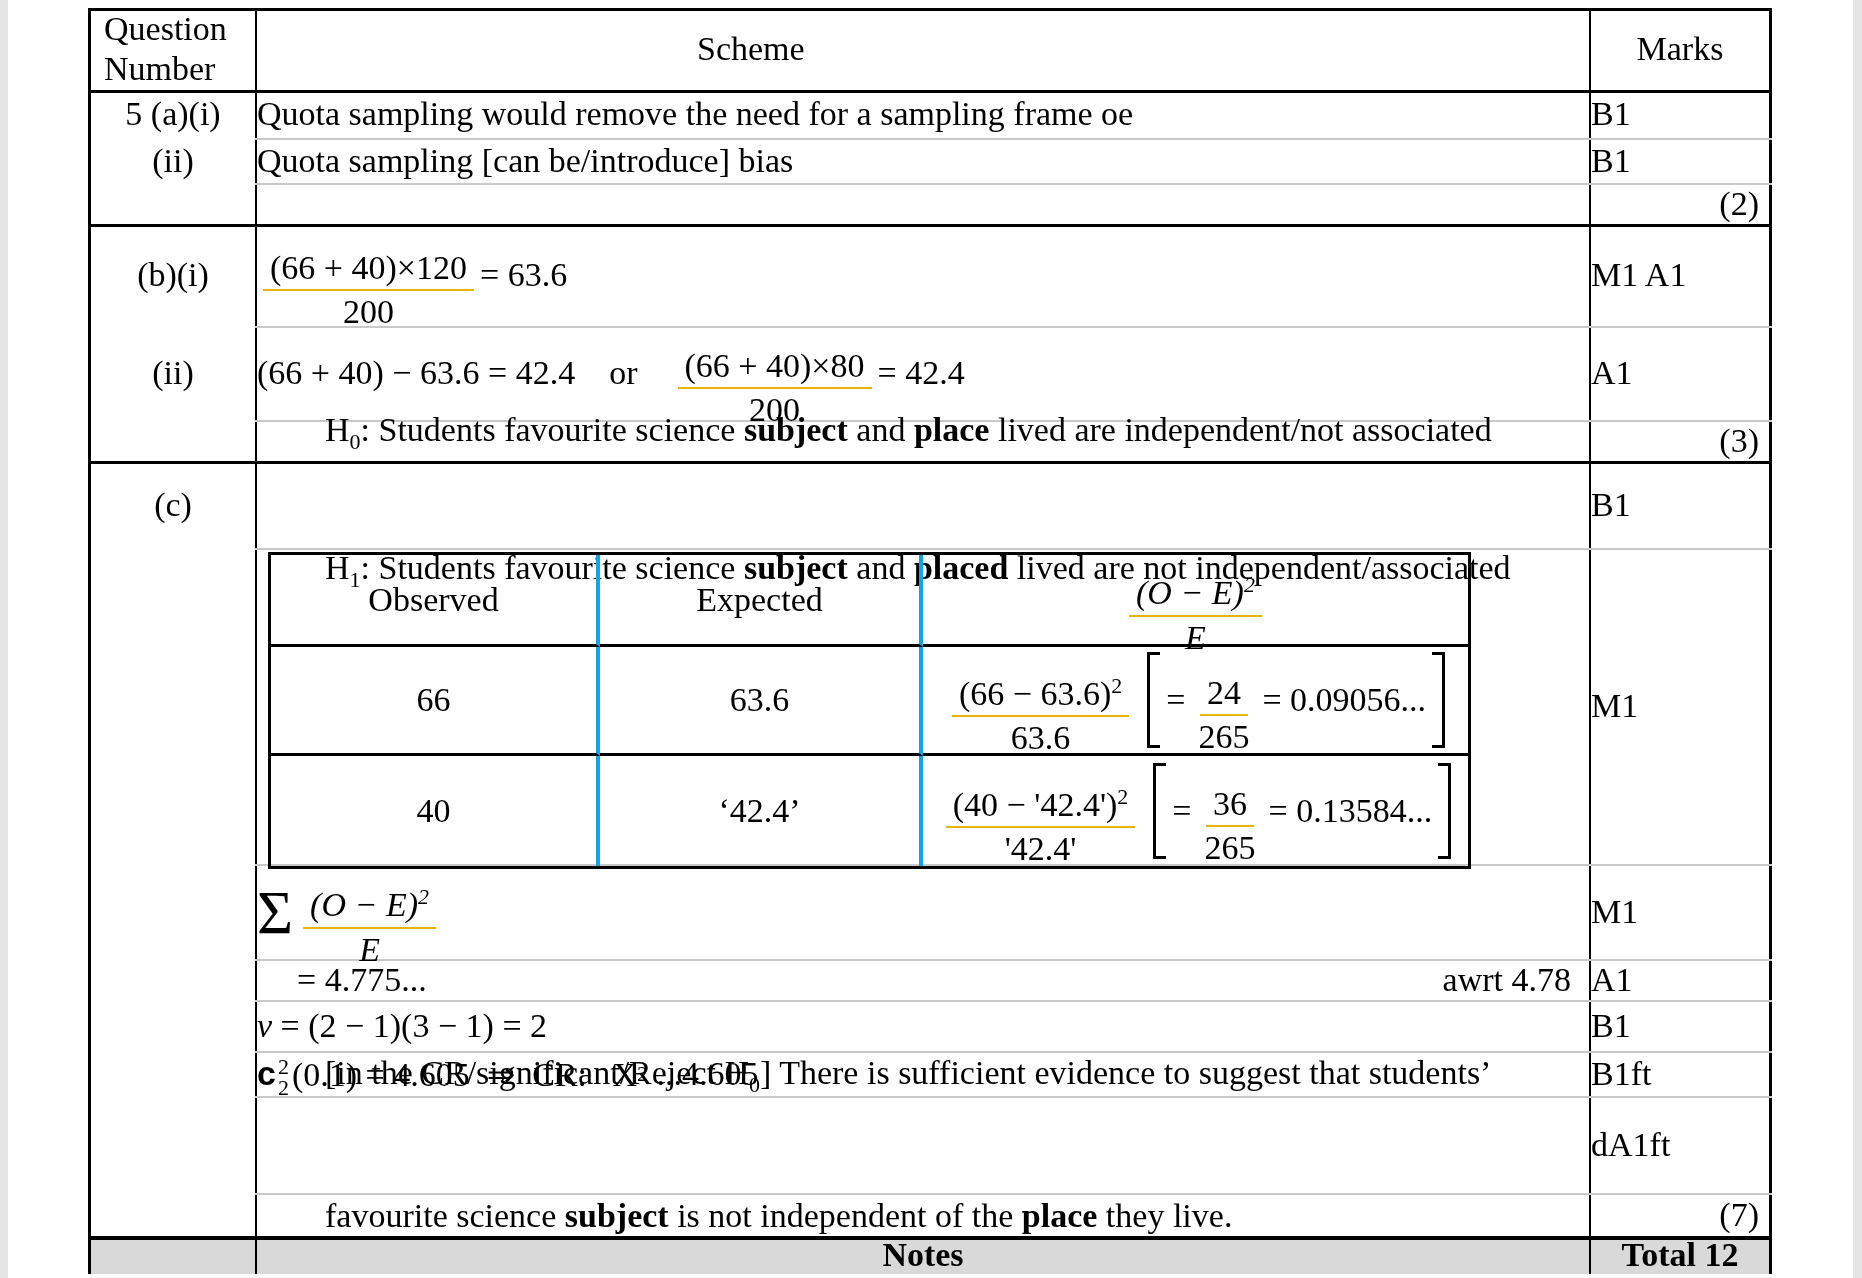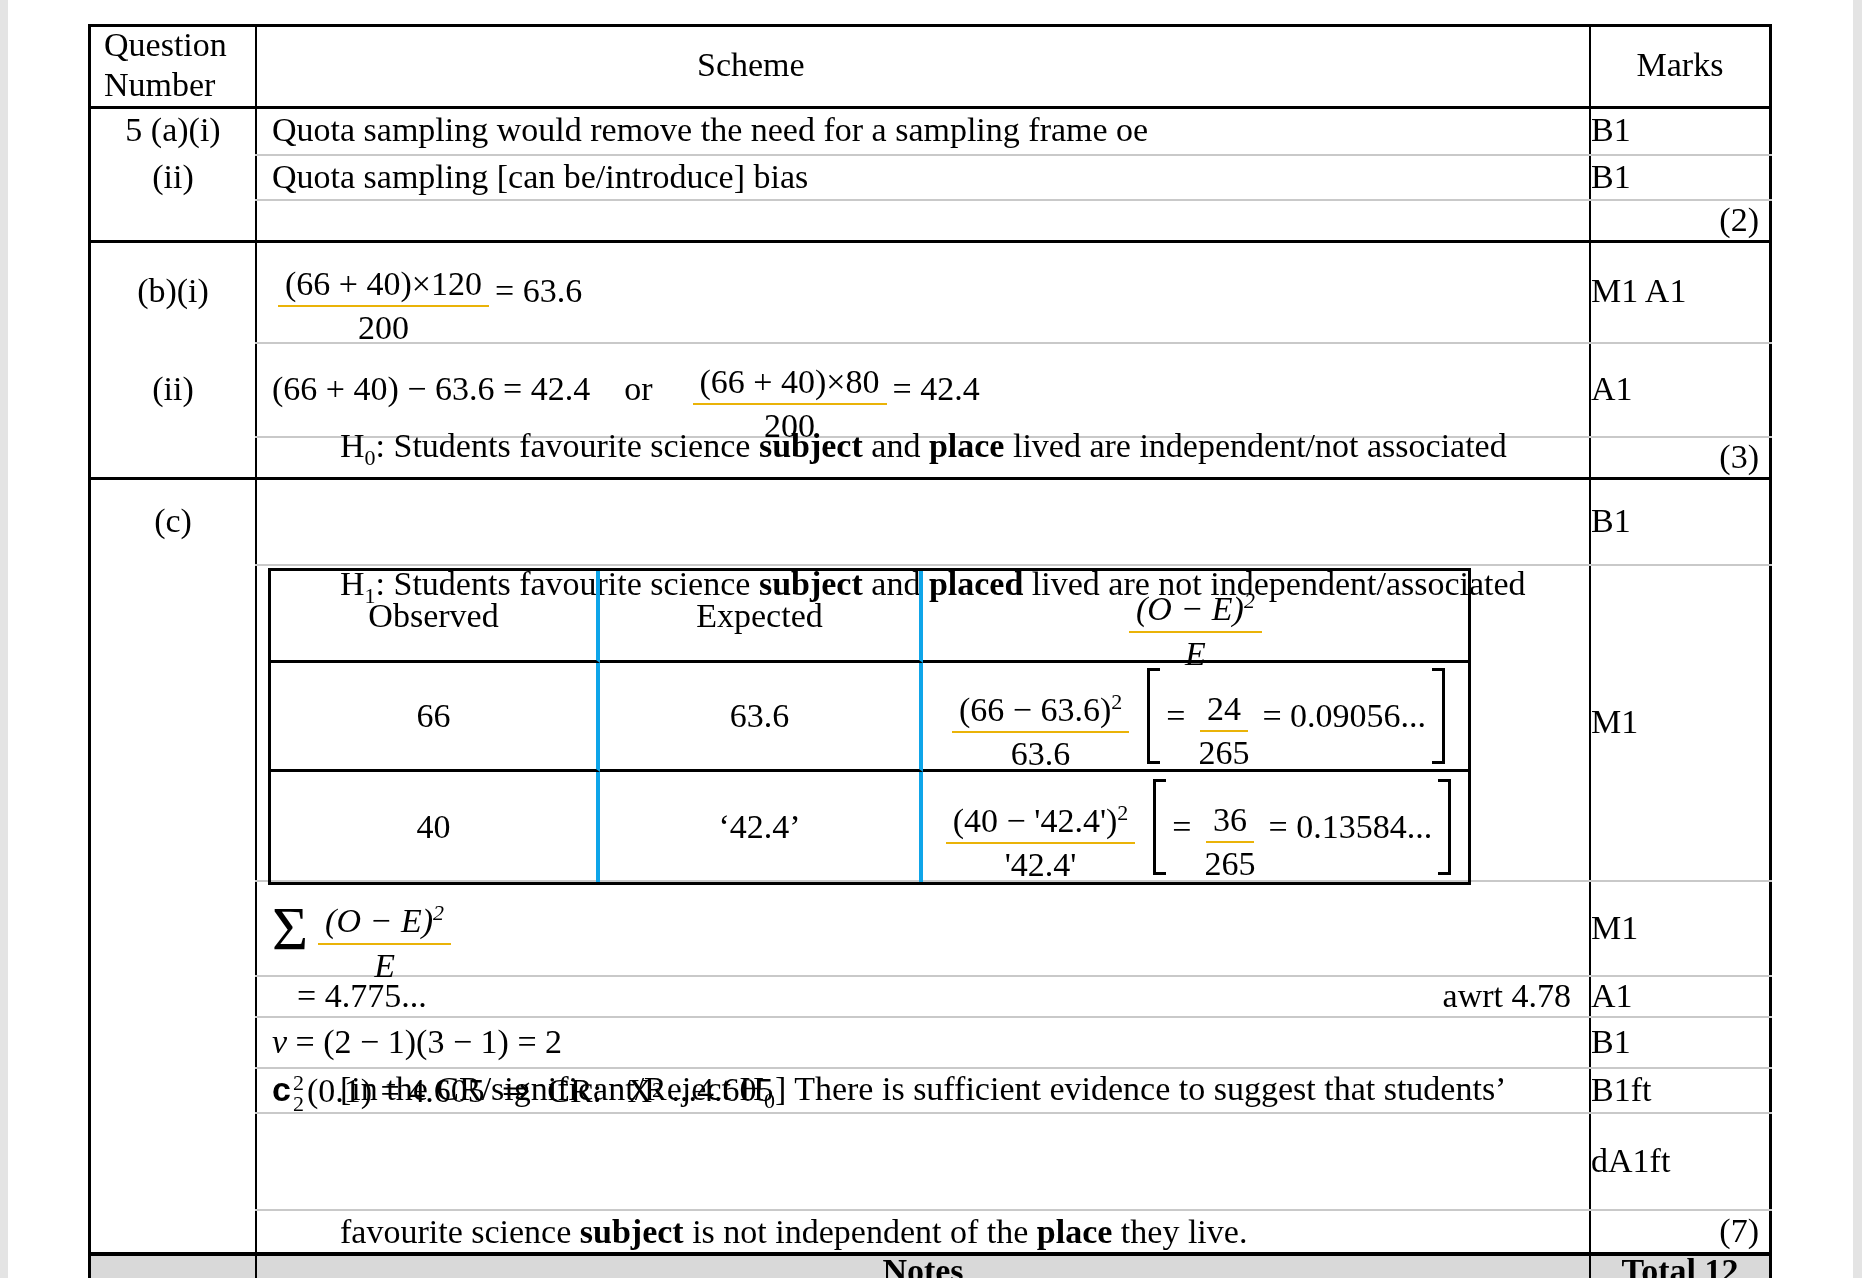--- a/index.html
+++ b/index.html
@@ -3,29 +3,29 @@
 <meta charset="utf-8">
 <style>
   * { margin:0; padding:0; box-sizing:border-box; }
   html,body { width:1862px; height:1278px; }
   body { background:#ffffff; font-family:"Liberation Serif", serif; color:#000; }
   .page { position:relative; width:1862px; height:1278px; overflow:hidden; background:#fff; }
   .gutter { position:absolute; top:0; height:100%; background:#e4e4e4; }
   .gutter-left { left:0; width:8px; }
   .gutter-right { right:0; width:9px; }
 
-  .tbl { position:absolute; left:88px; top:24px; width:1684px; height:900px; font-size:34px; }
+  .tbl { position:absolute; left:88px; top:8px; width:1684px; height:900px; font-size:34px; }
   .vl { position:absolute; background:#000; }
   .hl { position:absolute; background:#000; }
   .hlg { position:absolute; background:#c9c9c9; }
   .footerbg { position:absolute; background:#d9d9d9; }
 
   .cell { position:absolute; display:flex; align-items:center; white-space:pre-wrap; }
   .qcol { left:3px; width:164px; justify-content:center; }
-  .scol { left:169px; width:1332px; padding-left:15px; }
+  .scol { left:169px; width:1332px; }
   .mcol { left:1503px; width:178px; padding-left:0; }
   .mcol.right { justify-content:flex-end; padding-right:10px; padding-left:0; }
   .ctr { justify-content:center; padding-left:0; }
   .colflex { flex-direction:column; align-items:flex-start; justify-content:center; line-height:42px; }
   .b { font-weight:bold; }
   .it { font-style:italic; }
   .ss { font-size:22px; }
   sup.ss { vertical-align:super; }
   sub.ss { vertical-align:sub; }
 

